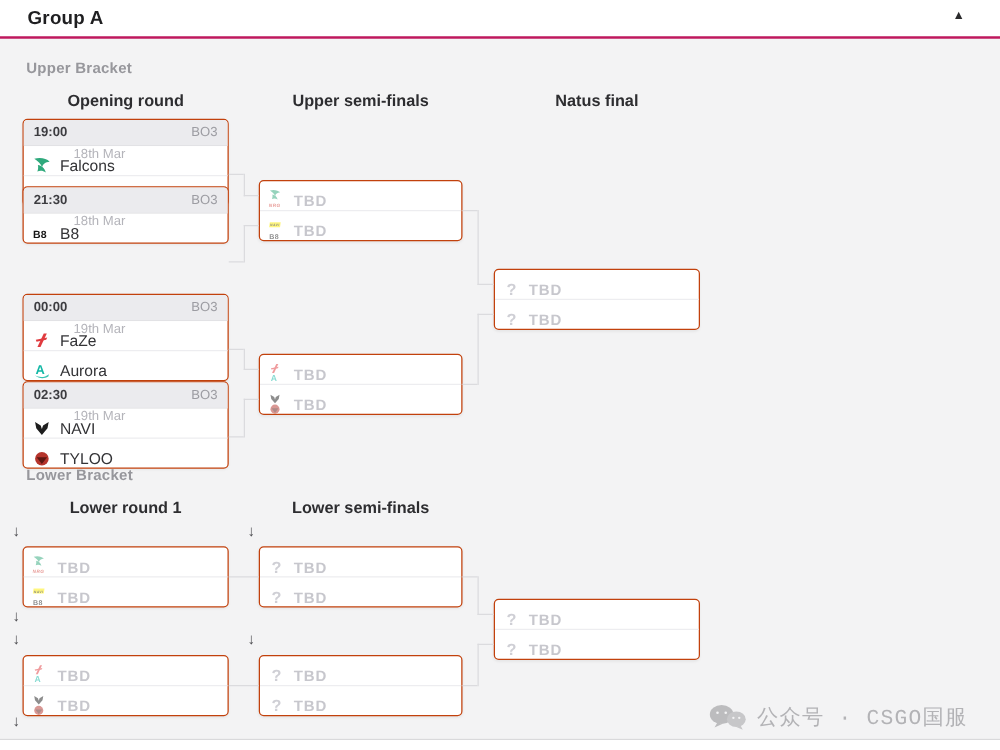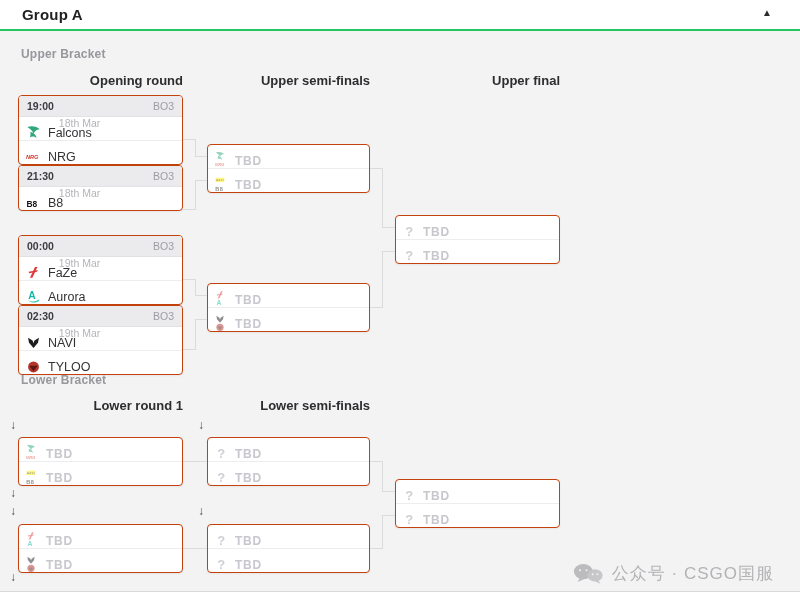--- a/index.html
+++ b/index.html
@@ -1,59 +1,59 @@
 <!DOCTYPE html>
 <html><head>
 <meta charset="utf-8">
 <style>
   html,body{margin:0;padding:0;background:#fff;}
   .screen{position:relative;width:800px;height:600px;background:#f3f3f4;overflow:hidden;
           font-family:"Liberation Sans",sans-serif;}
   .topbar{position:absolute;left:0;top:0;width:800px;height:31px;background:#fff;
-          border-bottom:2px solid #22c55e;display:flex;align-items:center;box-sizing:border-box;}
+          border-bottom:2px solid #be185d;display:flex;align-items:center;box-sizing:border-box;}
   .title{margin-left:22px;font-size:15px;font-weight:700;color:#1f1f21;letter-spacing:.2px;}
   .caret{position:absolute;right:28px;top:8px;font-size:10px;color:#2b2b2d;cursor:pointer;line-height:1;}
   .seclabel{position:absolute;font-size:12px;font-weight:700;color:#97979c;letter-spacing:.2px;}
-  .colhead{position:absolute;font-size:13px;font-weight:700;color:#2d2d30;text-align:right;}
+  .colhead{position:absolute;font-size:13px;font-weight:700;color:#2d2d30;text-align:center;}
   .match{position:absolute;width:165px;background:#fff;border:1px solid #c2410c;border-radius:4px;
          box-shadow:0 1px 2px rgba(0,0,0,.05);box-sizing:border-box;cursor:pointer;}
   .mhead{height:20px;display:flex;align-items:center;gap:5px;padding:0 8px;background:#ebebee;
          border-bottom:1px solid #e2e2e5;border-radius:3px 3px 0 0;font-size:10.5px;}
   .mtime{font-weight:700;color:#3c3c40;}
   .mdate{color:#b4b4ba;margin-top:34px;}
   .mbo{margin-left:auto;color:#9c9ca2;}
   .trow{height:23px;display:flex;align-items:flex-end;gap:7px;padding:0 7px;font-size:12.5px;color:#333336;}
   .trow + .trow{border-top:1px solid #ededf0;}
   .ic{width:15px;height:15px;flex:none;display:block;}
   .ic svg{width:100%;height:100%;display:block;}
   .tbd .trow{color:#c7c7cd;letter-spacing:.7px;font-size:12px;font-weight:600;}
   .stack{display:flex;flex-direction:column;align-items:flex-start;width:13px;flex:none;opacity:.5;}
   .stack .ic{width:10px;height:10px;margin:-1px 0;}
   .q{width:13px;text-align:center;color:#cfcfd5;font-weight:700;font-size:13px;flex:none;}
   .cl{position:absolute;background:#dbdbde;}
   .arrow{position:absolute;font-size:12px;font-weight:700;color:#4c4c50;line-height:1;}
   .watermark{position:absolute;right:26px;top:562px;display:flex;align-items:center;gap:8px;
-             color:#b3b3b6;font-size:17px;letter-spacing:1px;}
+             color:#b3b3b6;font-size:17px;letter-spacing:1px;font-family:Liberation Mono, monospace;}
   .bottomstrip{position:absolute;left:0;top:591px;width:800px;height:9px;background:#fff;
                border-top:1px solid #d9d9db;box-sizing:border-box;}
 </style>
 </head>
 <body>
 
 <div class="screen">
 
   <div class="topbar">
     <div class="title">Group A</div>
   </div>
   <div class="caret">▲</div>
 
   <div class="seclabel" style="left:21px;top:47px">Upper Bracket</div>
   <div class="colhead" style="left:18px;top:73px;width:165px">Opening round</div>
   <div class="colhead" style="left:207px;top:73px;width:163px">Upper semi-finals</div>
-  <div class="colhead" style="left:395px;top:73px;width:165px">Upper final</div>
+  <div class="colhead" style="left:395px;top:73px;width:165px">Natus final</div>
 
   <div class="match" style="left:18px;top:95px">
     <div class="mhead">
       <span class="mtime">19:00</span>
       <span class="mdate">18th Mar</span>
       <span class="mbo">BO3</span>
     </div>
     <div class="trow">
       <span class="ic">
           <svg viewBox="0 0 16 16">
@@ -66,21 +66,21 @@
     <div class="trow">
       <span class="ic">
           <svg viewBox="0 0 16 16">
             <text x="0" y="10.5" font-size="6" font-weight="800" font-style="italic" fill="#d0342c">NRG</text>
           </svg>
         </span>
       <span>NRG</span>
     </div>
   </div>
 
-  <div class="match" style="left:18px;top:165px">
+  <div class="match" style="left:18px;top:149px">
     <div class="mhead">
       <span class="mtime">21:30</span>
       <span class="mdate">18th Mar</span>
       <span class="mbo">BO3</span>
     </div>
     <div class="trow">
       <span class="ic">
           <svg viewBox="0 0 16 16">
             <text x="0.5" y="12.5" font-size="9" font-weight="900" fill="#161616">B8</text>
           </svg>

